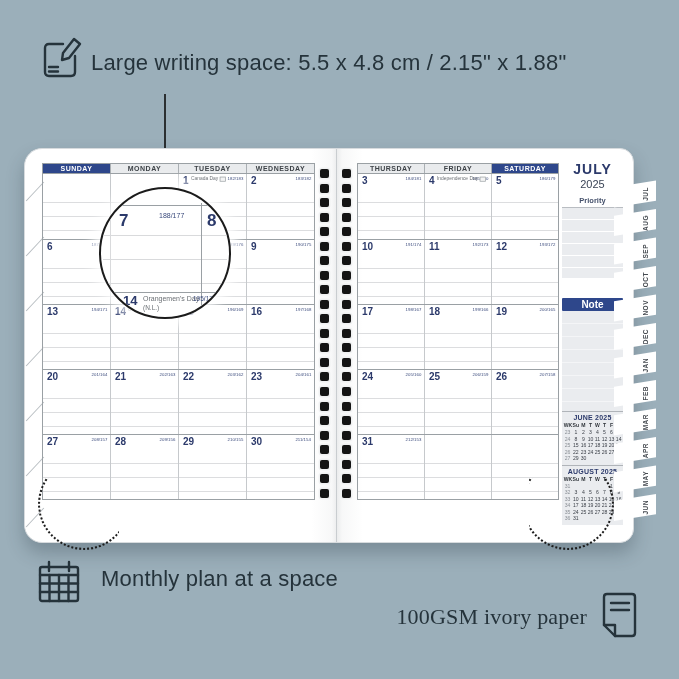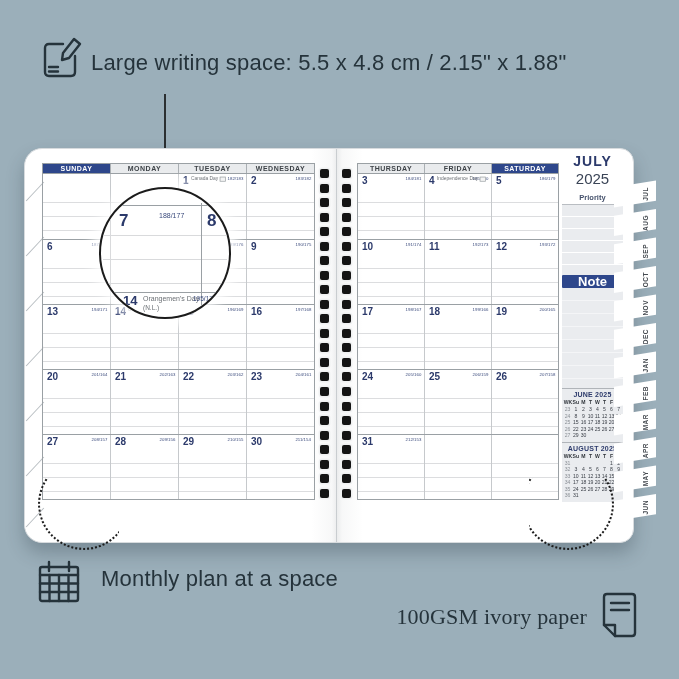--- a/index.html
+++ b/index.html
@@ -46,26 +46,26 @@
   .day-cell{flex:1;position:relative;border-right:1px solid #c6c9cc;box-sizing:border-box;overflow:hidden;}
   .day-cell:last-child{border-right:none;}
   .cell-top{position:absolute;left:4px;top:2px;display:flex;align-items:flex-start;gap:2px;}
   .date{font-size:10px;font-weight:bold;color:#2C3A6B;line-height:10px;}
   .holiday{font-size:7px;color:#6a6f74;white-space:nowrap;transform:scale(.7);transform-origin:left top;line-height:8px;}
   .flag{display:inline-block;width:7px;height:5px;border:1px solid #9aa0a4;margin-left:2px;vertical-align:middle;background:#f4f4f4;}
   .counter{position:absolute;right:3px;top:2px;font-size:7px;color:#3A4A7C;transform:scale(.62);transform-origin:right top;line-height:7px;}
   .lines{position:absolute;left:0;right:0;top:28px;bottom:0;
     background-image:repeating-linear-gradient(to bottom,#dcdddf 0,#dcdddf 1px,transparent 1px,transparent 14px);}
   
-  #sidebar{position:absolute;left:537px;top:4px;width:61px;}
+  #sidebar{position:absolute;left:537px;top:12px;width:61px;}
   #sb-month{font-size:14px;font-weight:bold;color:#2C3A6B;text-align:center;letter-spacing:1px;}
-  #sb-year{font-size:15px;color:#3a4456;text-align:center;margin-top:1px;}
+  #sb-year{font-size:11px;color:#3a4456;text-align:center;margin-top:1px;}
   #sb-priority{font-size:7.5px;font-weight:bold;color:#44506b;text-align:center;margin-top:6px;border-bottom:1px solid #b9bdc2;padding-bottom:2px;}
   #priority-box{height:70px;background:#EAECEF;background-image:repeating-linear-gradient(to bottom,transparent 0,transparent 11px,#ffffff 11px,#ffffff 12px);}
-  #note-bar{margin-top:0;height:13px;background:#2E478B;color:#fff;font-size:13px;font-weight:bold;display:flex;align-items:center;justify-content:center;border-radius:1px;}
+  #note-bar{margin-top:20px;height:13px;background:#2E478B;color:#fff;font-size:10px;font-weight:bold;display:flex;align-items:center;justify-content:center;border-radius:1px;}
   #note-box{height:100px;background:#EAECEF;background-image:repeating-linear-gradient(to bottom,transparent 0,transparent 12px,#f4f5f7 12px,#f4f5f7 13px);}
   .mini-cal{background:#EAECEF;border-top:1px solid #b0b4b9;padding:2px 1px 3px 1px;}
   .mini-title{font-size:7px;font-weight:bold;color:#2C3A6B;text-align:center;margin-bottom:1px;letter-spacing:.2px;}
   .mini-grid{display:grid;grid-template-columns:9px repeat(7,1fr);row-gap:0;}
   .mc-h{font-size:6px;font-weight:bold;color:#30353b;text-align:center;transform:scale(.85);line-height:7px;}
   .mc-c{font-size:6px;color:#3a3f47;text-align:center;transform:scale(.85);line-height:6.5px;}
   .mc-c.wkn{color:#8a8f95;}
   
   #tabs{position:absolute;left:590px;top:32px;width:42px;z-index:4;}
   .tab{width:42px;height:28px;background:#fff;margin-bottom:.5px;

